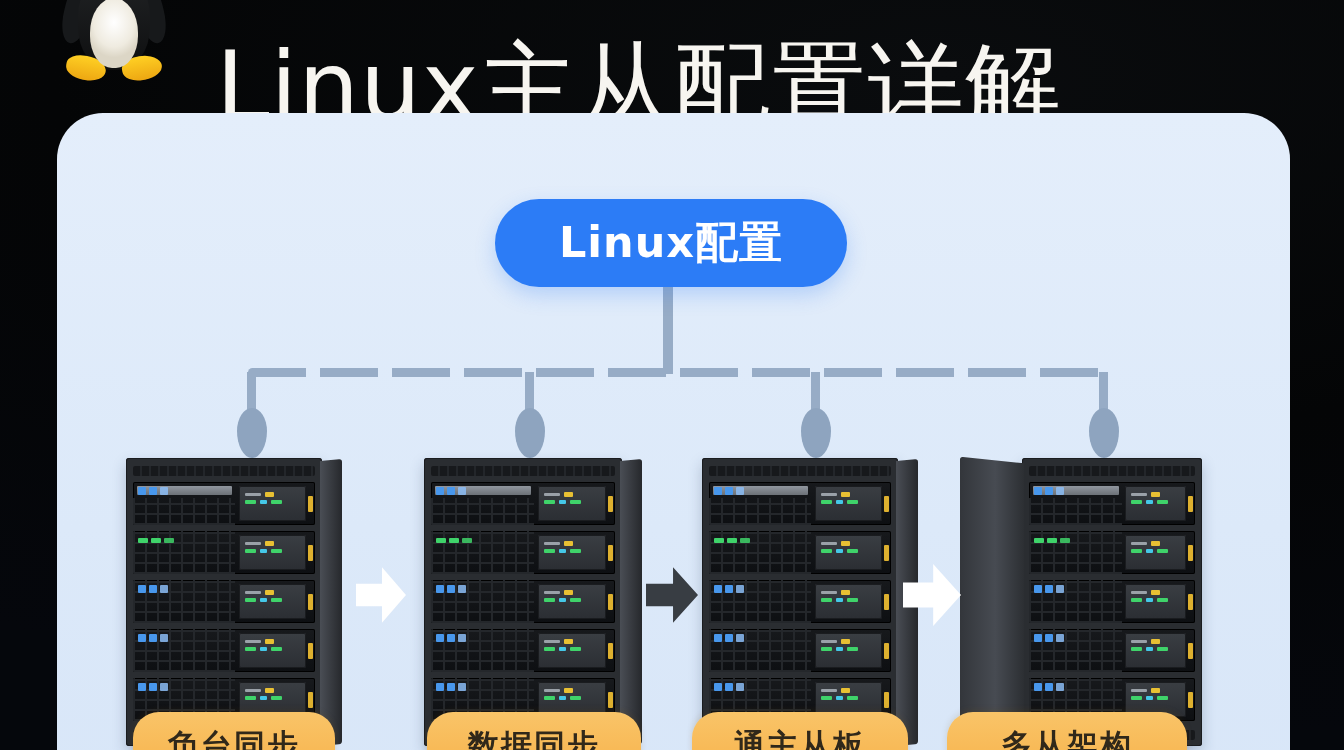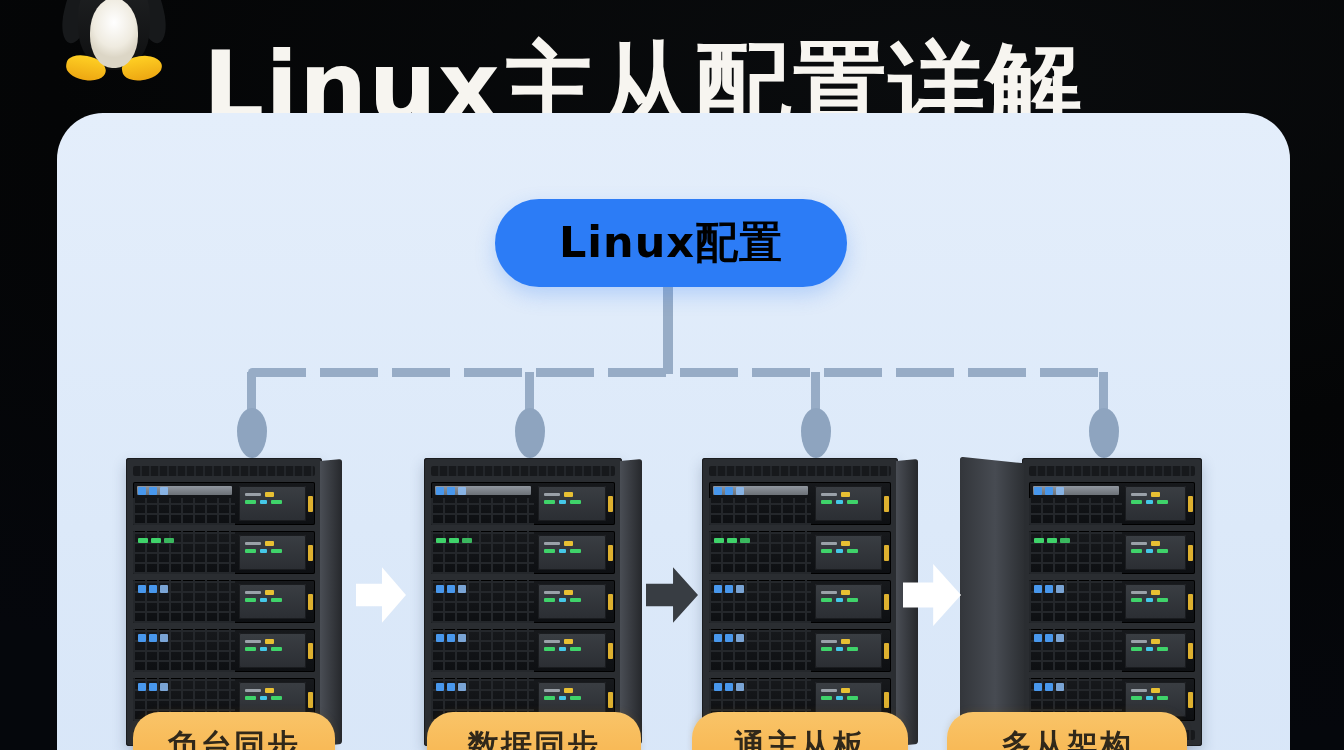--- a/index.html
+++ b/index.html
@@ -3,22 +3,22 @@
 <meta charset="utf-8">
 <style>
   html,body{margin:0;padding:0;background:#000;}
   .stage{
     position:relative;width:1344px;height:750px;overflow:hidden;
     background:radial-gradient(120% 90% at 70% 10%, #0a0c0e 0%, #040506 55%, #05070c 100%);
     font-family:"DejaVu Sans","Liberation Sans",sans-serif;
   }
   
   .page-title{
-    position:absolute;left:203px;top:-28px;width:1120px;
-    font-size:96px;line-height:1.08;font-weight:700;color:#f7f5f0;
+    position:absolute;left:216px;top:-28px;width:1120px;
+    font-size:96px;line-height:1.08;font-weight:400;color:#f7f5f0;
     letter-spacing:1px;white-space:nowrap;
   }
   
   .tux{position:absolute;left:58px;top:-24px;width:112px;height:102px;}
   .tux .flipper{position:absolute;top:6px;width:26px;height:62px;background:#17191b;border-radius:50% 50% 60% 60%;}
   .tux .flipper.l{left:6px;transform:rotate(14deg);}
   .tux .flipper.r{right:6px;transform:rotate(-14deg);}
   .tux .body{position:absolute;left:20px;top:-4px;width:72px;height:98px;background:linear-gradient(#212325,#0e0f10);border-radius:46% 46% 44% 44%;}
   .tux .belly{position:absolute;left:32px;top:22px;width:48px;height:70px;background:radial-gradient(60% 50% at 50% 35%, #ffffff 0%, #efebe0 70%, #dcd6c6 100%);border-radius:50% 50% 46% 46%;}
   .tux .foot{position:absolute;bottom:-2px;width:40px;height:24px;background:linear-gradient(#ffd024,#eda712);border-radius:45% 55% 50% 50%;}
@@ -29,21 +29,21 @@
     position:absolute;left:57px;top:113px;width:1233px;height:690px;
     background:linear-gradient(180deg,#e4eefb 0%,#dce9f9 60%,#d8e6f8 100%);
     border-radius:46px;
   }
   
   .root-pill{
     position:absolute;left:495px;top:199px;width:352px;height:88px;border-radius:44px;
     background:var(--accent,#2c7cf6);display:flex;align-items:center;justify-content:center;
     box-shadow:0 8px 20px rgba(44,124,246,.25);z-index:4;
   }
-  .root-pill span{color:#000000;font-size:43px;font-weight:800;letter-spacing:1px;}
+  .root-pill span{color:#ffffff;font-size:43px;font-weight:800;letter-spacing:1px;}
   .trunk{position:absolute;left:663px;top:284px;width:10px;height:90px;background:var(--conn,#97acc6);z-index:2;}
   .hline{
     position:absolute;left:248px;top:368px;width:860px;height:9px;border-radius:5px;z-index:2;
     background:repeating-linear-gradient(90deg,var(--conn,#97acc6) 0 58px,rgba(0,0,0,0) 58px 72px);
   }
   .branch{position:absolute;top:372px;width:30px;z-index:2;}
   .branch .stub{position:absolute;left:10px;top:0;width:9px;height:42px;background:var(--conn,#97acc6);border-radius:0 0 4px 4px;}
   .branch .dot{position:absolute;left:0;top:36px;width:30px;height:50px;background:var(--conn2,#8ea4bf);border-radius:50% 50% 50% 50%/46% 46% 54% 54%;}
   .b0{left:237px;} .b1{left:515px;} .b2{left:801px;} .b3{left:1089px;}
   

